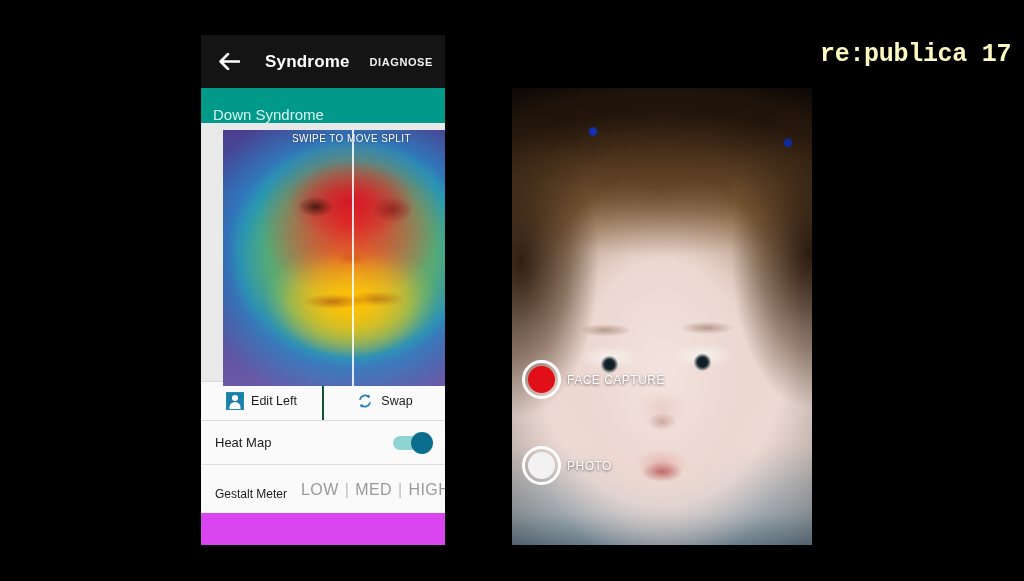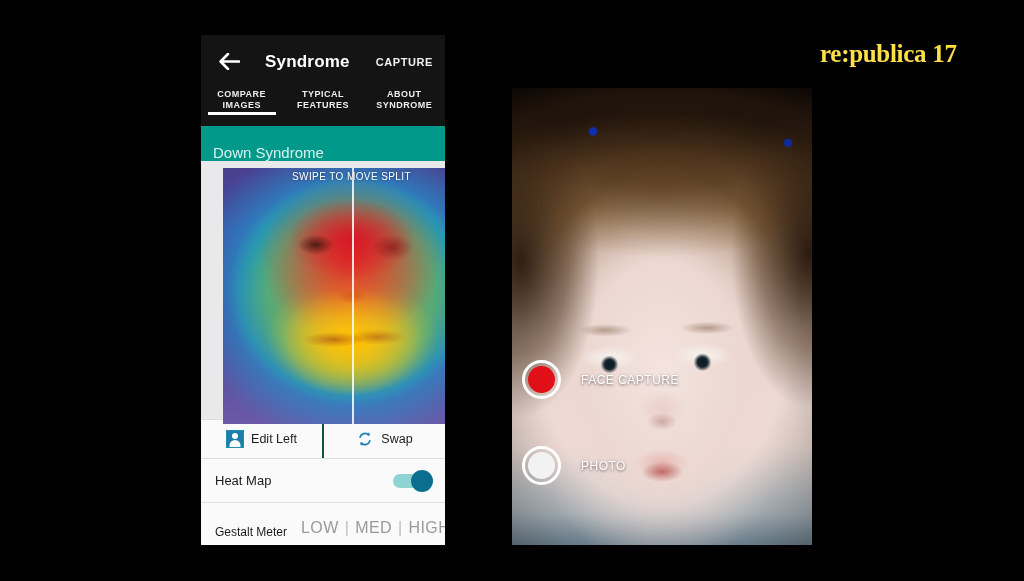--- a/index.html
+++ b/index.html
@@ -213,21 +213,21 @@
   .photo .vignette {
     position: absolute; inset: 0;
     background: radial-gradient(ellipse 78% 72% at 50% 52%, rgba(0,0,0,0) 55%, rgba(0,0,0,.42) 100%);
   }
 
   .capture-controls {
     position: absolute; left: 0; top: 53px; bottom: 0; width: 100%;
     pointer-events: none;
   }
   .cap-row {
-    position: absolute; display: flex; align-items: center; gap: 20px;
+    position: absolute; display: flex; align-items: center; gap: 6px;
     pointer-events: auto;
   }
   .cap-row.face { left: 10px; top: 272px; }
   .cap-row.photo-btn { left: 10px; top: 358px; }
   .cap-circle {
     width: 39px; height: 39px; border-radius: 50%;
     border: 3px solid #fff; flex: none;
     display: flex; align-items: center; justify-content: center;
   }
   .cap-circle .inner {
@@ -236,57 +236,43 @@
   .cap-circle .inner.red { background: #e00f18; }
   .cap-circle .inner.white { background: #f2f2f2; }
   .cap-label {
     color: #fff; font-size: 12px; letter-spacing: .5px;
     text-shadow: 0 1px 3px rgba(0,0,0,.6);
   }
 
   
   #logo {
     position: absolute; left: 820px; top: 40px;
-    color: #fde047; font-size: 25px; font-weight: bold;
+    color: #fef9c3; font-size: 25px; font-weight: bold;
     letter-spacing: -.3px;
-    font-family: Liberation Serif, serif;
+    font-family: Liberation Mono, monospace;
     text-align: center;
   }
 </style>
 </head>
 <body>
 
 <div id="stage">
 
   <div id="left-panel">
 
     <div class="appbar">
       <div class="back-arrow">
         <svg width="21" height="17" viewBox="0 0 21 17" aria-hidden="true">
           <path d="M9 1 L1.6 8.5 L9 16 M1.8 8.5 H20" stroke="#fff" stroke-width="2.6" fill="none" stroke-linecap="round" stroke-linejoin="round"></path>
         </svg>
       </div>
       <div class="appbar-title">Syndrome</div>
-      <div class="appbar-action">CAPTURE</div>
-    </div>
-
-    <div class="tabbar">
-      <div class="tab active">
-        <span class="tl">COMPARE</span>
-        <span class="tl">IMAGES</span>
-      </div>
-      <div class="tab">
-        <span class="tl">TYPICAL</span>
-        <span class="tl">FEATURES</span>
-      </div>
-      <div class="tab">
-        <span class="tl">ABOUT</span>
-        <span class="tl">SYNDROME</span>
-      </div>
-    </div>
+      <div class="appbar-action">DIAGNOSE</div>
+    </div>
+
 
     <div class="syndrome-bar" style="background: rgb(0, 153, 138);">
       <span>Down Syndrome</span>
     </div>
 
     <div class="heat-area">
       <div class="heat-img">
         <div class="hm"></div>
         <div class="face-detail"></div>
         <div class="split-line" style="left: 50%;"></div>

